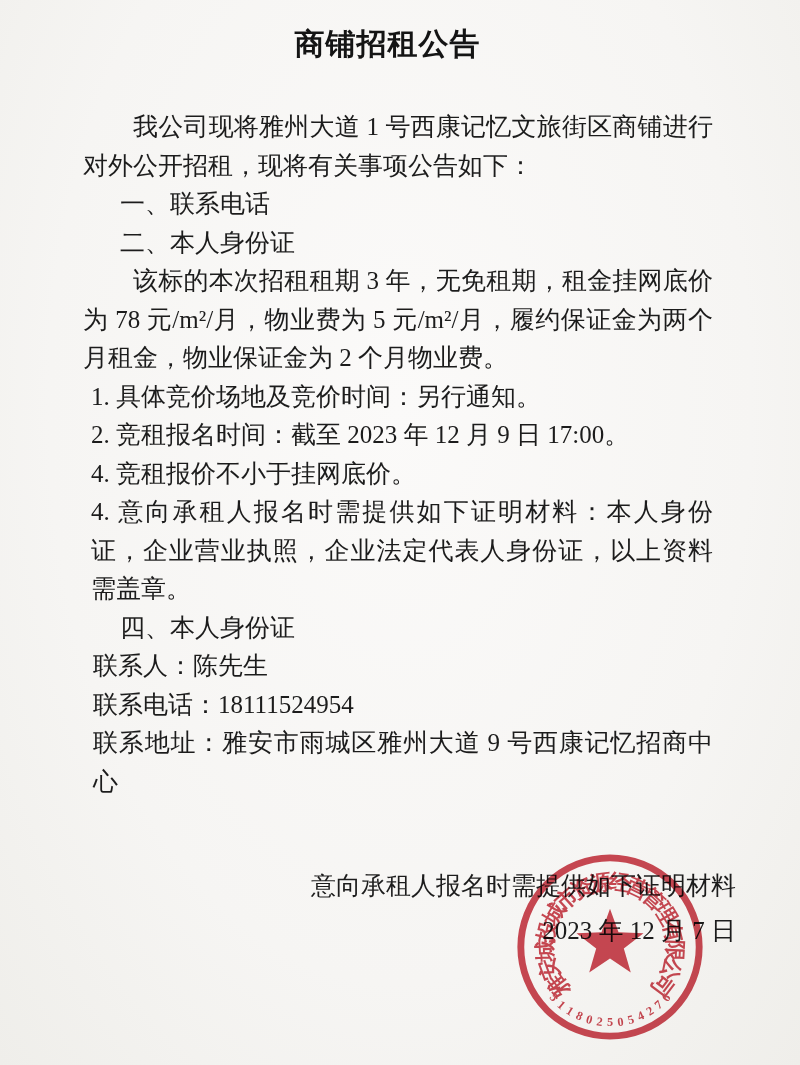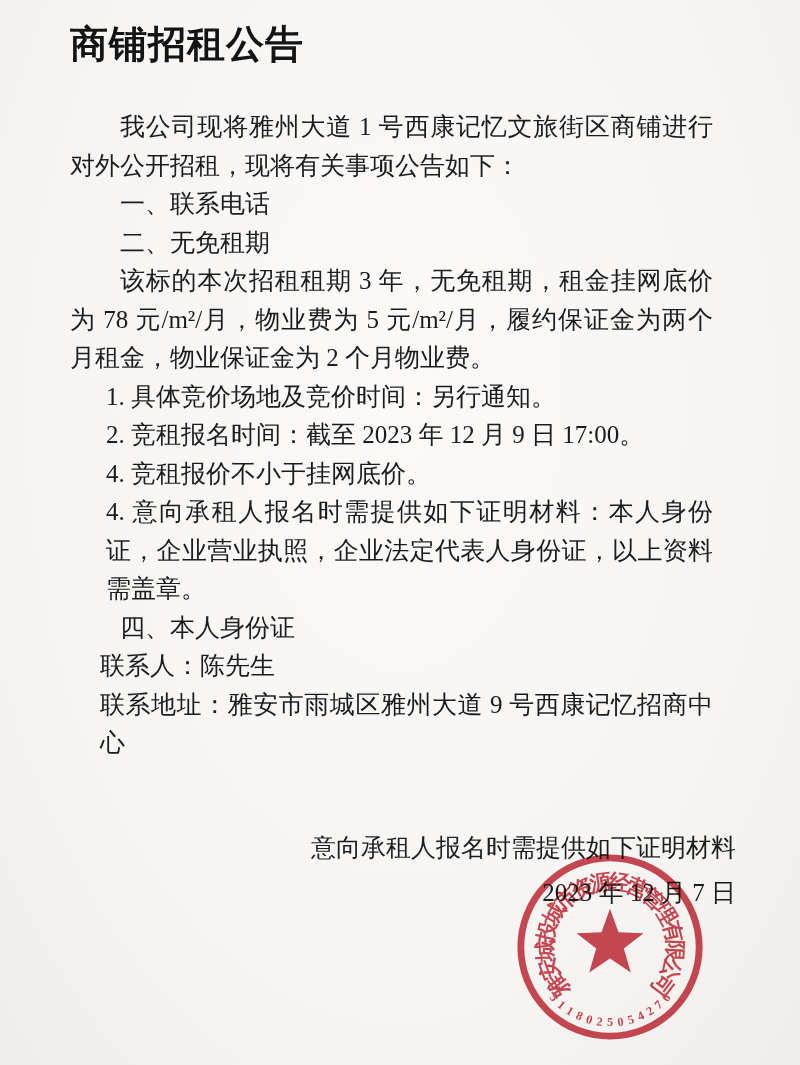--- a/index.html
+++ b/index.html
@@ -13,32 +13,33 @@
     background-image:radial-gradient(ellipse at 50% 38%, #fbfaf9 0%, #f6f5f3 62%, #efeeea 100%);
     color:#1c1c1c;
     font-family:"Liberation Serif","DejaVu Serif",serif;
     font-size:25px;
     line-height:38.5px;
     box-sizing:border-box;
     padding:22px 87px 0 70px;
   }
   .title{
     font-family:"Liberation Sans","DejaVu Sans",sans-serif;
-    font-size:38px;
+    font-size:30px;
     font-weight:bold;
     line-height:44px;
     letter-spacing:1px;
+    text-align:center;
     margin:0 8px 42px 0;
     color:#141414;
   }
   .line{margin:0;text-align:justify;}
-  .indent{text-indent:50px;}
+  .indent{text-indent:50px;margin-left:13px;}
   .heading{text-indent:50px;}
-  .list{margin-left:36px;}
-  .contact{margin-left:30px;}
+  .list{margin-left:21px;}
+  .contact{margin-left:23px;}
   .signature{
     margin-top:62px;
     margin-right:-23px;
     text-align:right;
     line-height:45px;
     position:relative;
     z-index:2;
   }
   .stamp{
     position:absolute;
@@ -57,28 +58,29 @@
 </head>
 <body>
 
 <div class="page">
 
   <h1 class="title">商铺招租公告</h1>
 
   <div id="paragraphs">
       <p class="line indent">我公司现将雅州大道 1 号西康记忆文旅街区商铺进行对外公开招租，现将有关事项公告如下：</p>
       <p class="line heading">一、联系电话</p>
-      <p class="line heading">二、无免租期</p>
+      <p class="line heading">二、本人身份证</p>
       <p class="line indent">该标的本次招租租期 3 年，无免租期，租金挂网底价为 78 元/m²/月，物业费为 5 元/m²/月，履约保证金为两个月租金，物业保证金为 2 个月物业费。</p>
       <p class="line list">1. 具体竞价场地及竞价时间：另行通知。</p>
       <p class="line list">2. 竞租报名时间：截至 2023 年 12 月 9 日 17:00。</p>
       <p class="line list">4. 竞租报价不小于挂网底价。</p>
       <p class="line list">4. 意向承租人报名时需提供如下证明材料：本人身份证，企业营业执照，企业法定代表人身份证，以上资料需盖章。</p>
       <p class="line heading">四、本人身份证</p>
       <p class="line contact">联系人：陈先生</p>
+      <p class="line contact">联系电话：18111524954</p>
       <p class="line contact">联系地址：雅安市雨城区雅州大道 9 号西康记忆招商中心</p>
     </div>
 
   <div class="signature">
     <div>意向承租人报名时需提供如下证明材料</div>
     <div>2023 年 12 月 7 日</div>
   </div>
 
   <div class="stamp">
     <svg viewBox="-100 -100 200 200" width="196" height="196">

